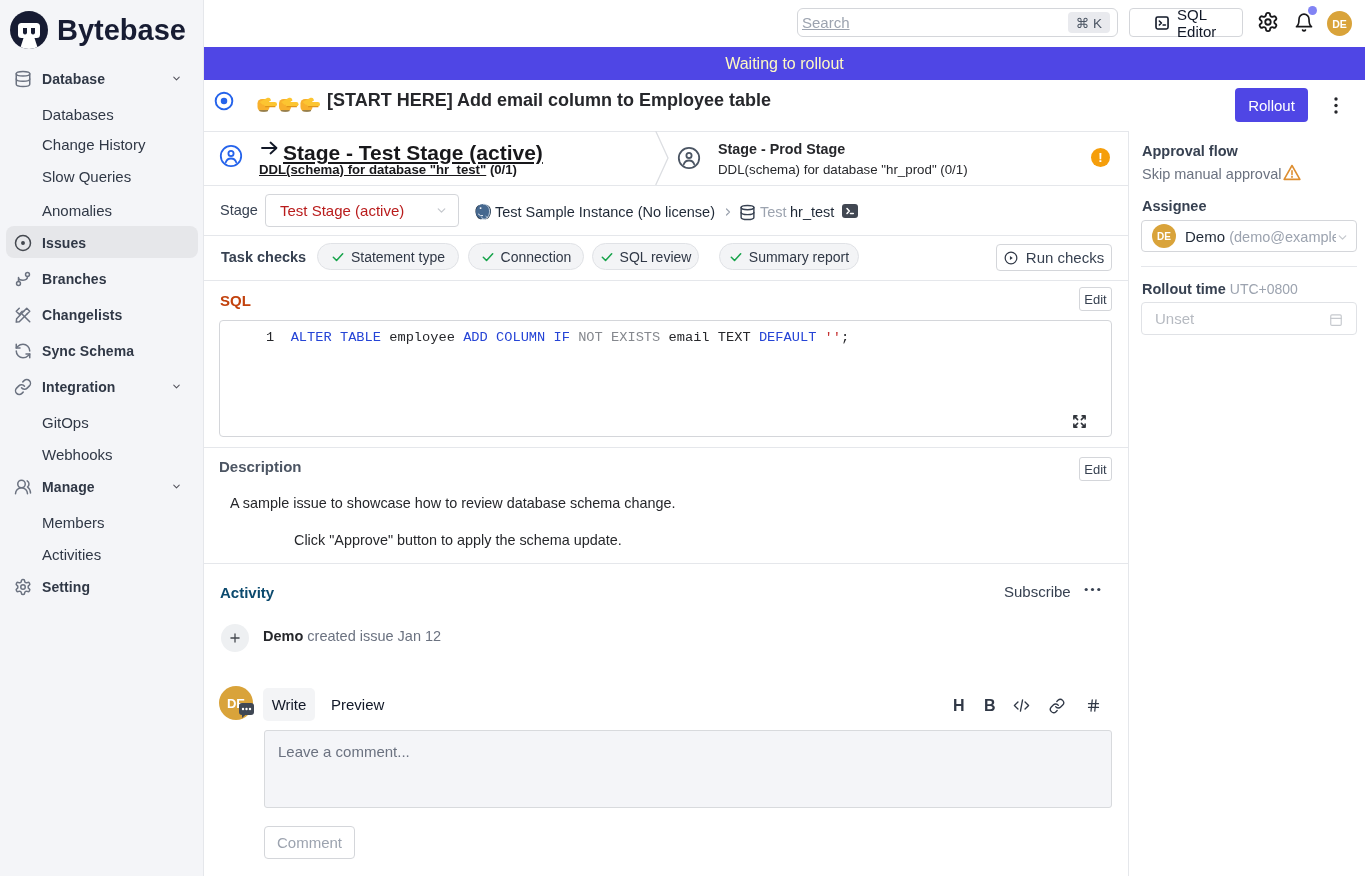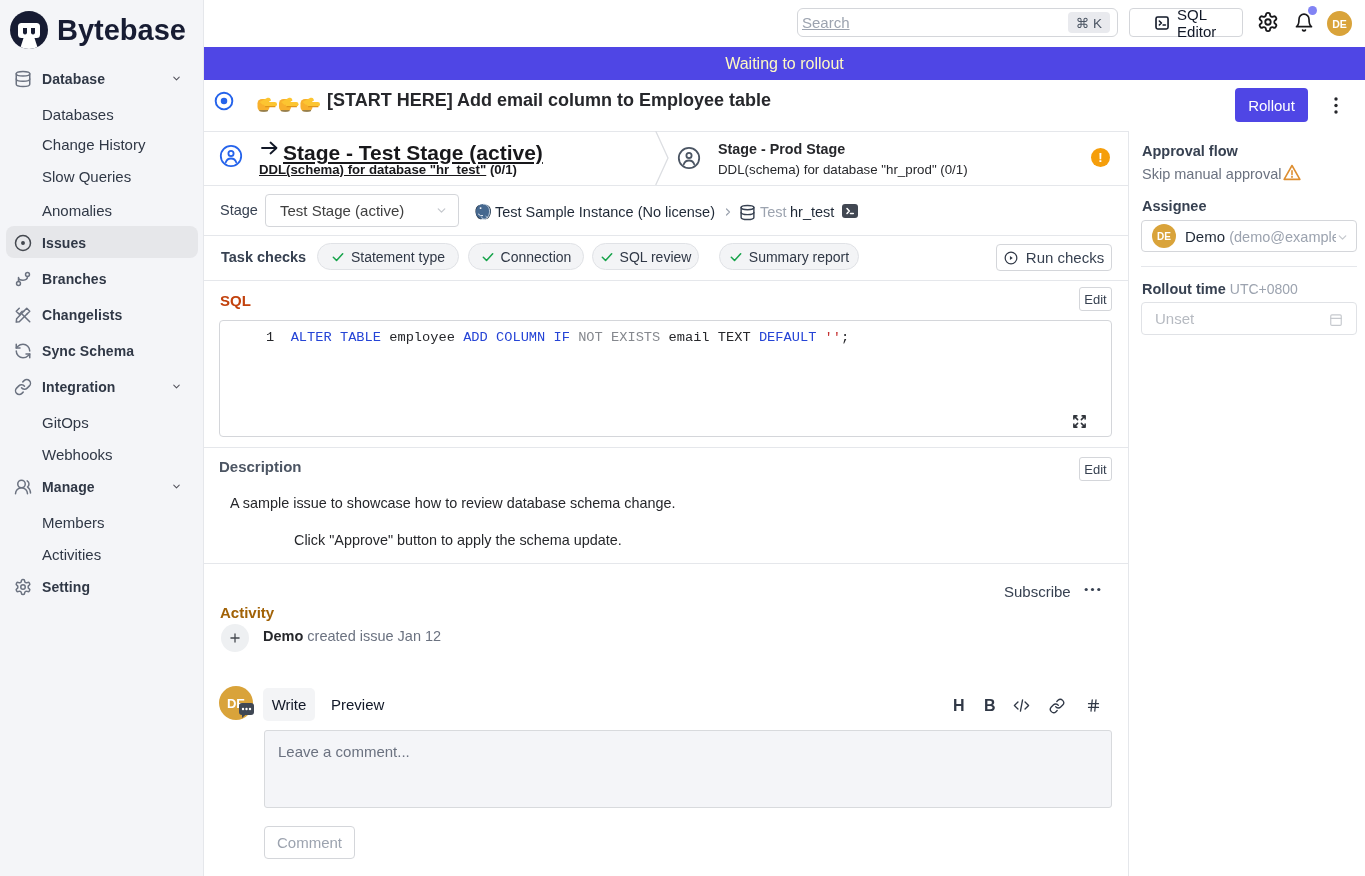--- a/index.html
+++ b/index.html
@@ -240,21 +240,21 @@
       <circle cx="12" cy="9.5" r="2.6"></circle>
       <path d="M6.8 18.2 a 5.5 5.5 0 0 1 10.4 0"></path>
     </svg>
   <div class="abs" style="left:718px; top:141px; font-size:14.3px; font-weight:600; color:#26272b;">Stage - Prod Stage</div>
   <div class="abs" style="left:718px; top:162px; font-size:13.3px; color:#26272b;">DDL(schema) for database "hr_prod" (0/1)</div>
   <div class="abs" style="left:1091px; top:148px; width:19px; height:19px; border-radius:50%; background:#f59e0b; color:#fff; font-size:13px; font-weight:700; display:flex; align-items:center; justify-content:center;">!</div>
 
   <div id="stagesel-row" class="abs"></div>
   <div class="abs" style="left:220px; top:202px; font-size:14.5px; font-weight:500; color:#374151;">Stage</div>
   <div class="abs" style="left:265px; top:194px; width:194px; height:33px; border:1px solid #d4d6da; border-radius:4px; background:#fff; display:flex; align-items:center;">
-    <span style="margin-left:14px; font-size:15px; color:#404040; flex:1;">Test Stage (active)</span>
+    <span style="margin-left:14px; font-size:15px; color:#b91c1c; flex:1;">Test Stage (active)</span>
     <svg style="margin-right:10px;" width="13" height="13" viewBox="0 0 24 24" fill="none" stroke="#c6c9ce" stroke-width="2.4" stroke-linecap="round" stroke-linejoin="round">
         <path d="m6 9 6 6 6-6"></path>
       </svg>
   </div>
   <svg class="abs" style="left:474px; top:203px;" width="18" height="18" viewBox="0 0 24 24">
     <path d="M17.5 2.5 C21 3.5 23 7 22.5 12 C22 17 19.5 21 16 21.5 C14 21.8 13 20.8 13 19.5 Z" fill="#1b2a3a"></path>
     <path d="M7 2.5 C3.5 3.5 1.5 7 2 12 C2.5 17 5 21 8.5 21.5 C10.5 21.8 11 20.8 11 19.5 Z" fill="#1b2a3a"></path>
     <ellipse cx="12.2" cy="11.5" rx="9.8" ry="10.3" fill="#46688f"></ellipse>
     <path d="M12 1.5 c5.5 0 8.7 4 8.7 9.5 0 5.5-3 10.5-7.2 10.5 -2.7 0-3.2-1.8-3.2-3.2" fill="none" stroke="#cfd9e4" stroke-width="1.2"></path>
     <circle cx="8.8" cy="6.8" r="1.3" fill="#fff"></circle>
@@ -316,21 +316,21 @@
       <path d="M3 7.8V3m0 0h4.8M3 3l6 6"></path>
     </svg>
 
   <div class="sep" style="left:204px; top:447px; width:925px; height:1px;"></div>
   <div class="abs" style="left:219px; top:458px; font-size:15px; font-weight:700; color:#4c5563;">Description</div>
   <div class="btn abs" style="left:1079px; top:457px; width:33px; height:24px; font-size:13px; border-radius:3px;">Edit</div>
   <div class="abs" style="left:230px; top:495px; font-size:14.4px; color:#26272b;">A sample issue to showcase how to review database schema change.</div>
   <div class="abs" style="left:294px; top:532px; font-size:14.4px; color:#26272b;">Click "Approve" button to apply the schema update.</div>
 
   <div class="sep" style="left:204px; top:563px; width:925px; height:1px;"></div>
-  <div class="abs" style="left:220px; top:604px; font-size:15px; font-weight:700; color:#a16207;">Activity</div>
+  <div class="abs" style="left:220px; top:584px; font-size:15px; font-weight:700; color:#0c4a6e;">Activity</div>
   <div class="abs" style="left:1004px; top:583px; font-size:15px; color:#374151;">Subscribe</div>
   <svg class="abs" style="left:1084px; top:587px;" width="17" height="5" viewBox="0 0 17 5">
       <circle cx="2.2" cy="2.5" r="1.6" fill="#374151"></circle>
       <circle cx="8.5" cy="2.5" r="1.6" fill="#374151"></circle>
       <circle cx="14.8" cy="2.5" r="1.6" fill="#374151"></circle>
     </svg>
   <div class="abs" style="left:221px; top:624px; width:28px; height:28px; border-radius:50%; background:#eef0f2; color:#374151; display:flex; align-items:center; justify-content:center;">
     <svg width="14" height="14" viewBox="0 0 24 24" fill="none" stroke="#44484f" stroke-width="2.2" stroke-linecap="round">
         <path d="M12 5v14M5 12h14"></path>
       </svg>

